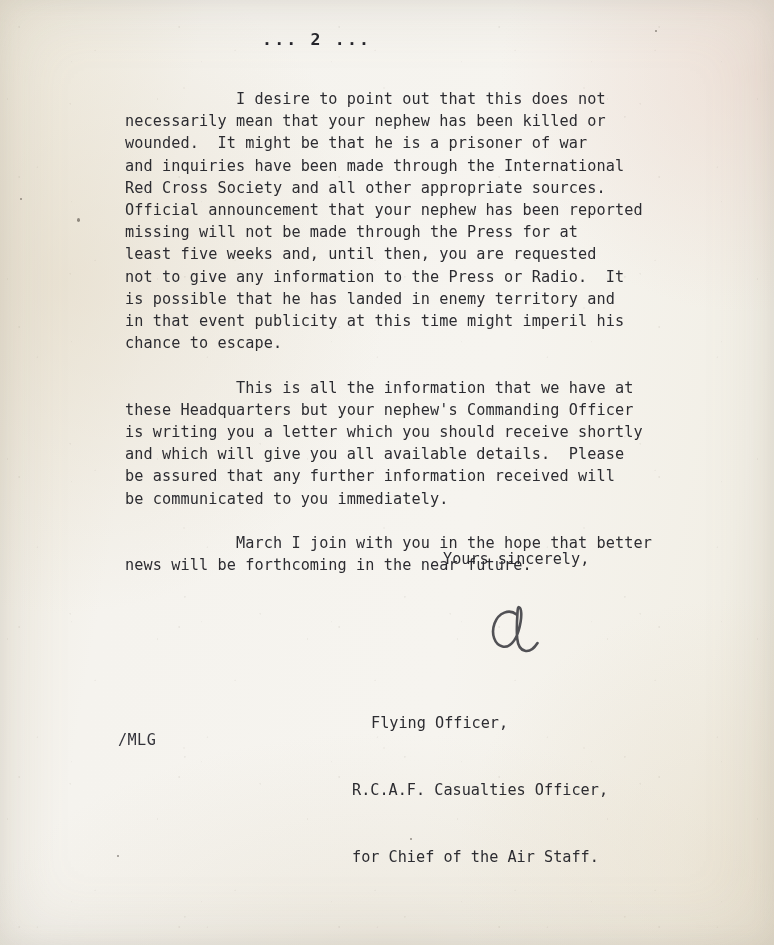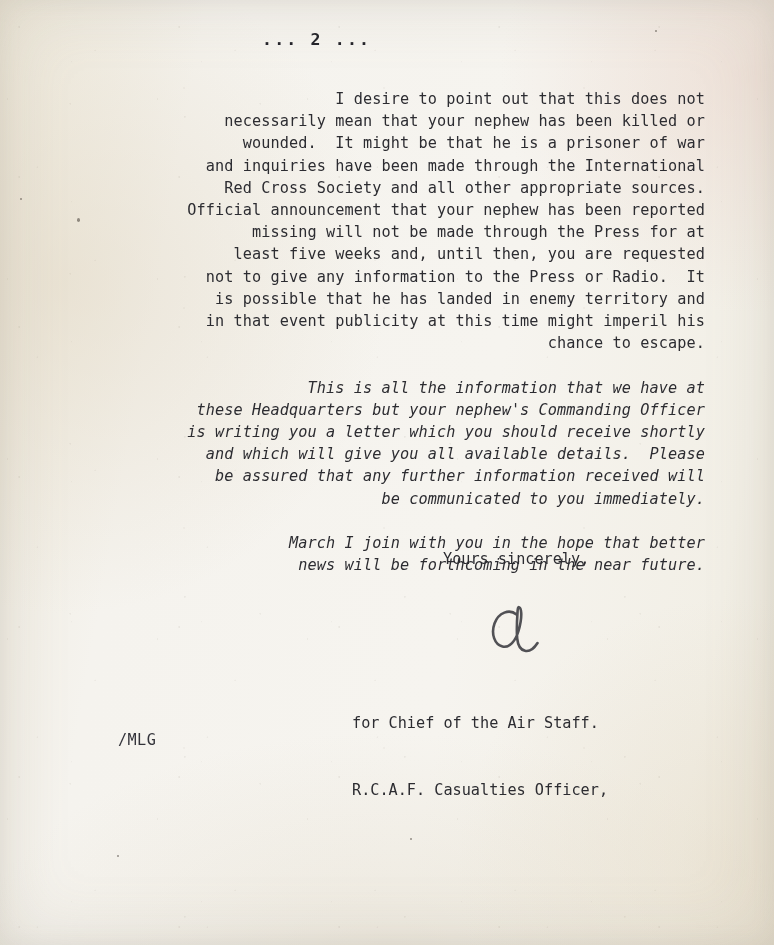--- a/index.html
+++ b/index.html
@@ -73,26 +73,24 @@
     width: 580px;
   }
 
   .para {
     font-size: 15.2px;
     line-height: 22.2px;
     letter-spacing: 0.1px;
     white-space: pre-wrap;
     color: #2c2c31;
     margin: 0;
-    text-align: right;
   }
 
   .para + .para {
     margin-top: 22.2px;
-    font-style: italic;
   }
 
   .closing {
     position: absolute;
     left: 443px;
     top: 548px;
     font-size: 15.2px;
     line-height: 22.2px;
     color: #2c2c31;
   }
@@ -188,22 +186,23 @@
                  C 48.6 31.8, 49.5 25.5, 49.2 20.8
                  C 49.0 17.5, 48.2 15.5, 47.0 15.2
                  C 46.2 15.0, 45.8 16.2, 45.6 19.0
                  C 45.0 27.5, 44.4 38.5, 45.2 46.5
                  C 45.9 53.5, 48.5 57.8, 53.0 58.8
                  C 57.5 59.8, 62.0 56.5, 65.5 51.0" fill="none" stroke="#3a3a40" stroke-width="2.6" stroke-linecap="round" stroke-linejoin="round" opacity="0.88"></path>
       </svg>
     </div>
 
     <div class="sigblock">
+      <div class="sig-indent-2">Flying Officer,</div>
+      <div>R.C.A.F. Casualties Officer,</div>
       <div>for Chief of the Air Staff.</div>
-      <div>R.C.A.F. Casualties Officer,</div>
     </div>
 
     <div class="initials">/MLG</div>
 
   </div>
 
   <div class="vignette"></div>
 </div>
 
 </body></html>

